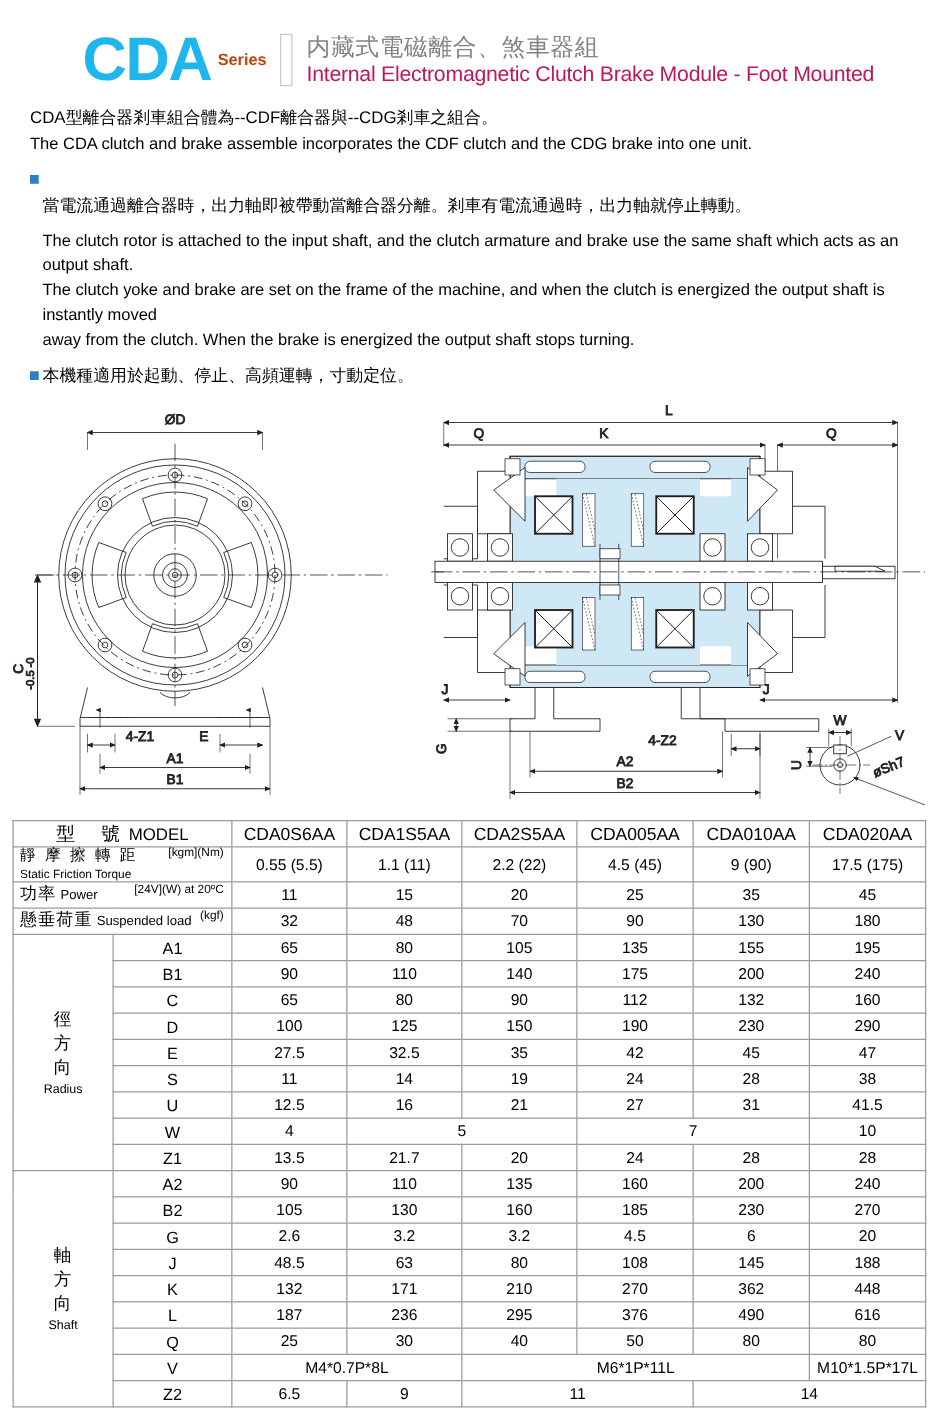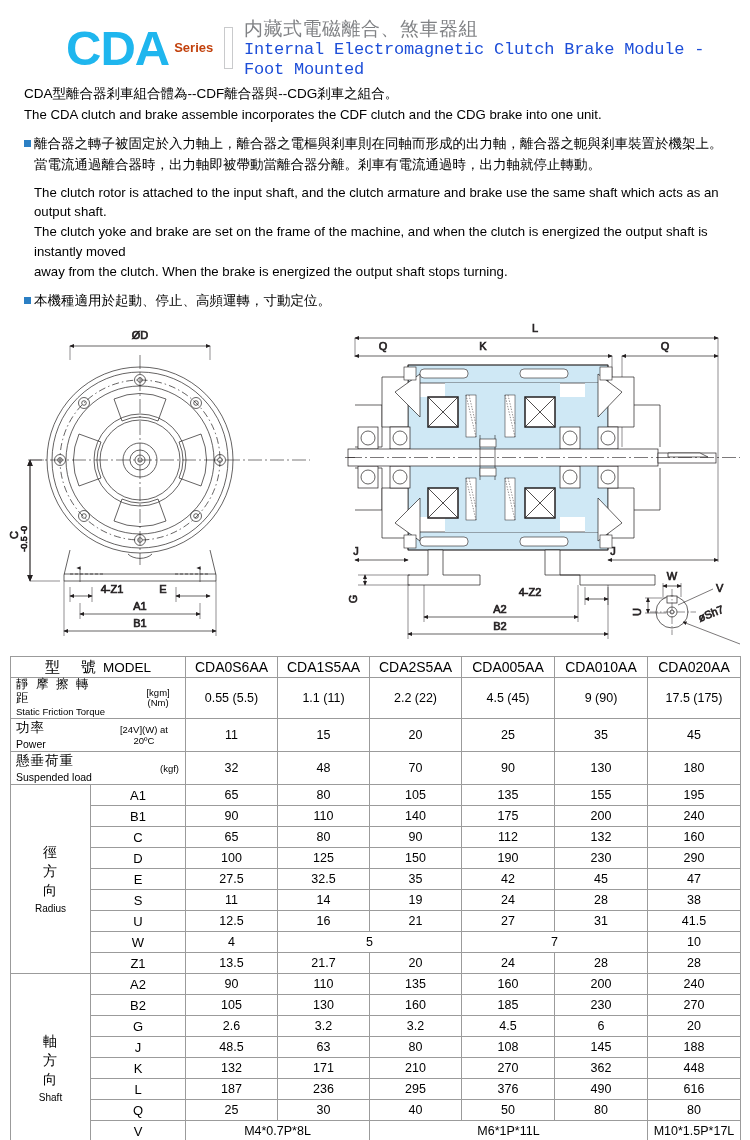--- a/index.html
+++ b/index.html
@@ -22,21 +22,21 @@
   .logo-series {
     font-size:13px; font-weight:bold; color:#c2410c;
     margin-left:5px; margin-bottom:3px;
   }
   .hdr-divider {
     width:10px; height:42px; border:1px solid #c9cacc;
     margin:0 11px 2px 11px; background:#fff;
   }
   .hdr-text { margin-bottom:1px; }
   .hdr-zh { font-size:19px; color:#808285; line-height:1.18; letter-spacing:0.5px; }
-  .hdr-en { font-size:17px; color:#1d4ed8; line-height:1.15; letter-spacing:-0.2px;font-family:Liberation Mono, monospace; }
+  .hdr-en { font-size:17px; color:#be185d; line-height:1.15; letter-spacing:-0.2px; }
 
   
   .body-text { padding:12px 24px 0 24px; }
   .line-zh { font-size:13.5px; line-height:1.55; color:#000; }
   .line-en { font-size:13.2px; line-height:1.5; color:#000; }
   .blk { margin-top:9px; position:relative; }
   .bullet {
     display:inline-block; width:7px; height:7px;
     background:#2b7fc4; margin-right:3px; vertical-align:1px;
   }
@@ -81,22 +81,22 @@
   .shade { background:#e4f2fb; }
   .sidecell {
     vertical-align:middle; text-align:center; line-height:1.35;
   }
   .sidecell .zh { font-size:14px; display:block; letter-spacing:1px; }
   .sidecell .en { font-size:10px; display:block; margin-top:2px; }
   .dim-name { font-size:13px; }
   .two-line { line-height:1.08; }
   .two-line .l1 { font-size:12.5px; letter-spacing:2px; }
   .two-line .l2 { font-size:9.5px; }
-  .lbl-flex { display:flex; align-items:center; justify-content:space-between;
-              padding:0 6px 0 5px; height:100%;gap:32px; }
+  .lbl-flex { display:flex; justify-content:space-between;
+              padding:0 6px 0 5px; height:100%; }
   .lbl-left { text-align:left; }
 </style>
 </head>
 <body>
 
 <div class="page">
 
   <div class="header">
     <div class="logo-cda">CDA</div>
     <div class="logo-series">Series</div>
@@ -106,21 +106,21 @@
       <div class="hdr-en">Internal Electromagnetic Clutch Brake Module - Foot Mounted</div>
     </div>
   </div>
 
   <div class="body-text">
     <div class="line-zh">CDA型離合器剎車組合體為--CDF離合器與--CDG剎車之組合。</div>
     <div class="line-en">The CDA clutch and brake assemble incorporates the CDF clutch and the CDG brake into one unit.</div>
 
     <div class="blk">
       <div class="line-zh">
-        <span class="bullet"></span><span>離合器之轉子被固定於入力軸上，離合器之電樞與剎車則在同軸而形成的出力軸，離合器之軛與剎車裝置於機架上。</span>
+        <span class="bullet"></span>
       </div>
       <div class="line-zh indent">當電流通過離合器時，出力軸即被帶動當離合器分離。剎車有電流通過時，出力軸就停止轉動。</div>
       <div class="gap-s"></div>
       <div class="line-en indent">The clutch rotor is attached to the input shaft, and the clutch armature and brake use the same shaft which acts as an output shaft.</div>
       <div class="line-en indent">The clutch yoke and brake are set on the frame of the machine, and when the clutch is energized the output shaft is instantly moved</div>
       <div class="line-en indent">away from the clutch.  When the brake is energized the output shaft stops turning.</div>
     </div>
 
     <div class="blk">
       <div class="line-zh">

